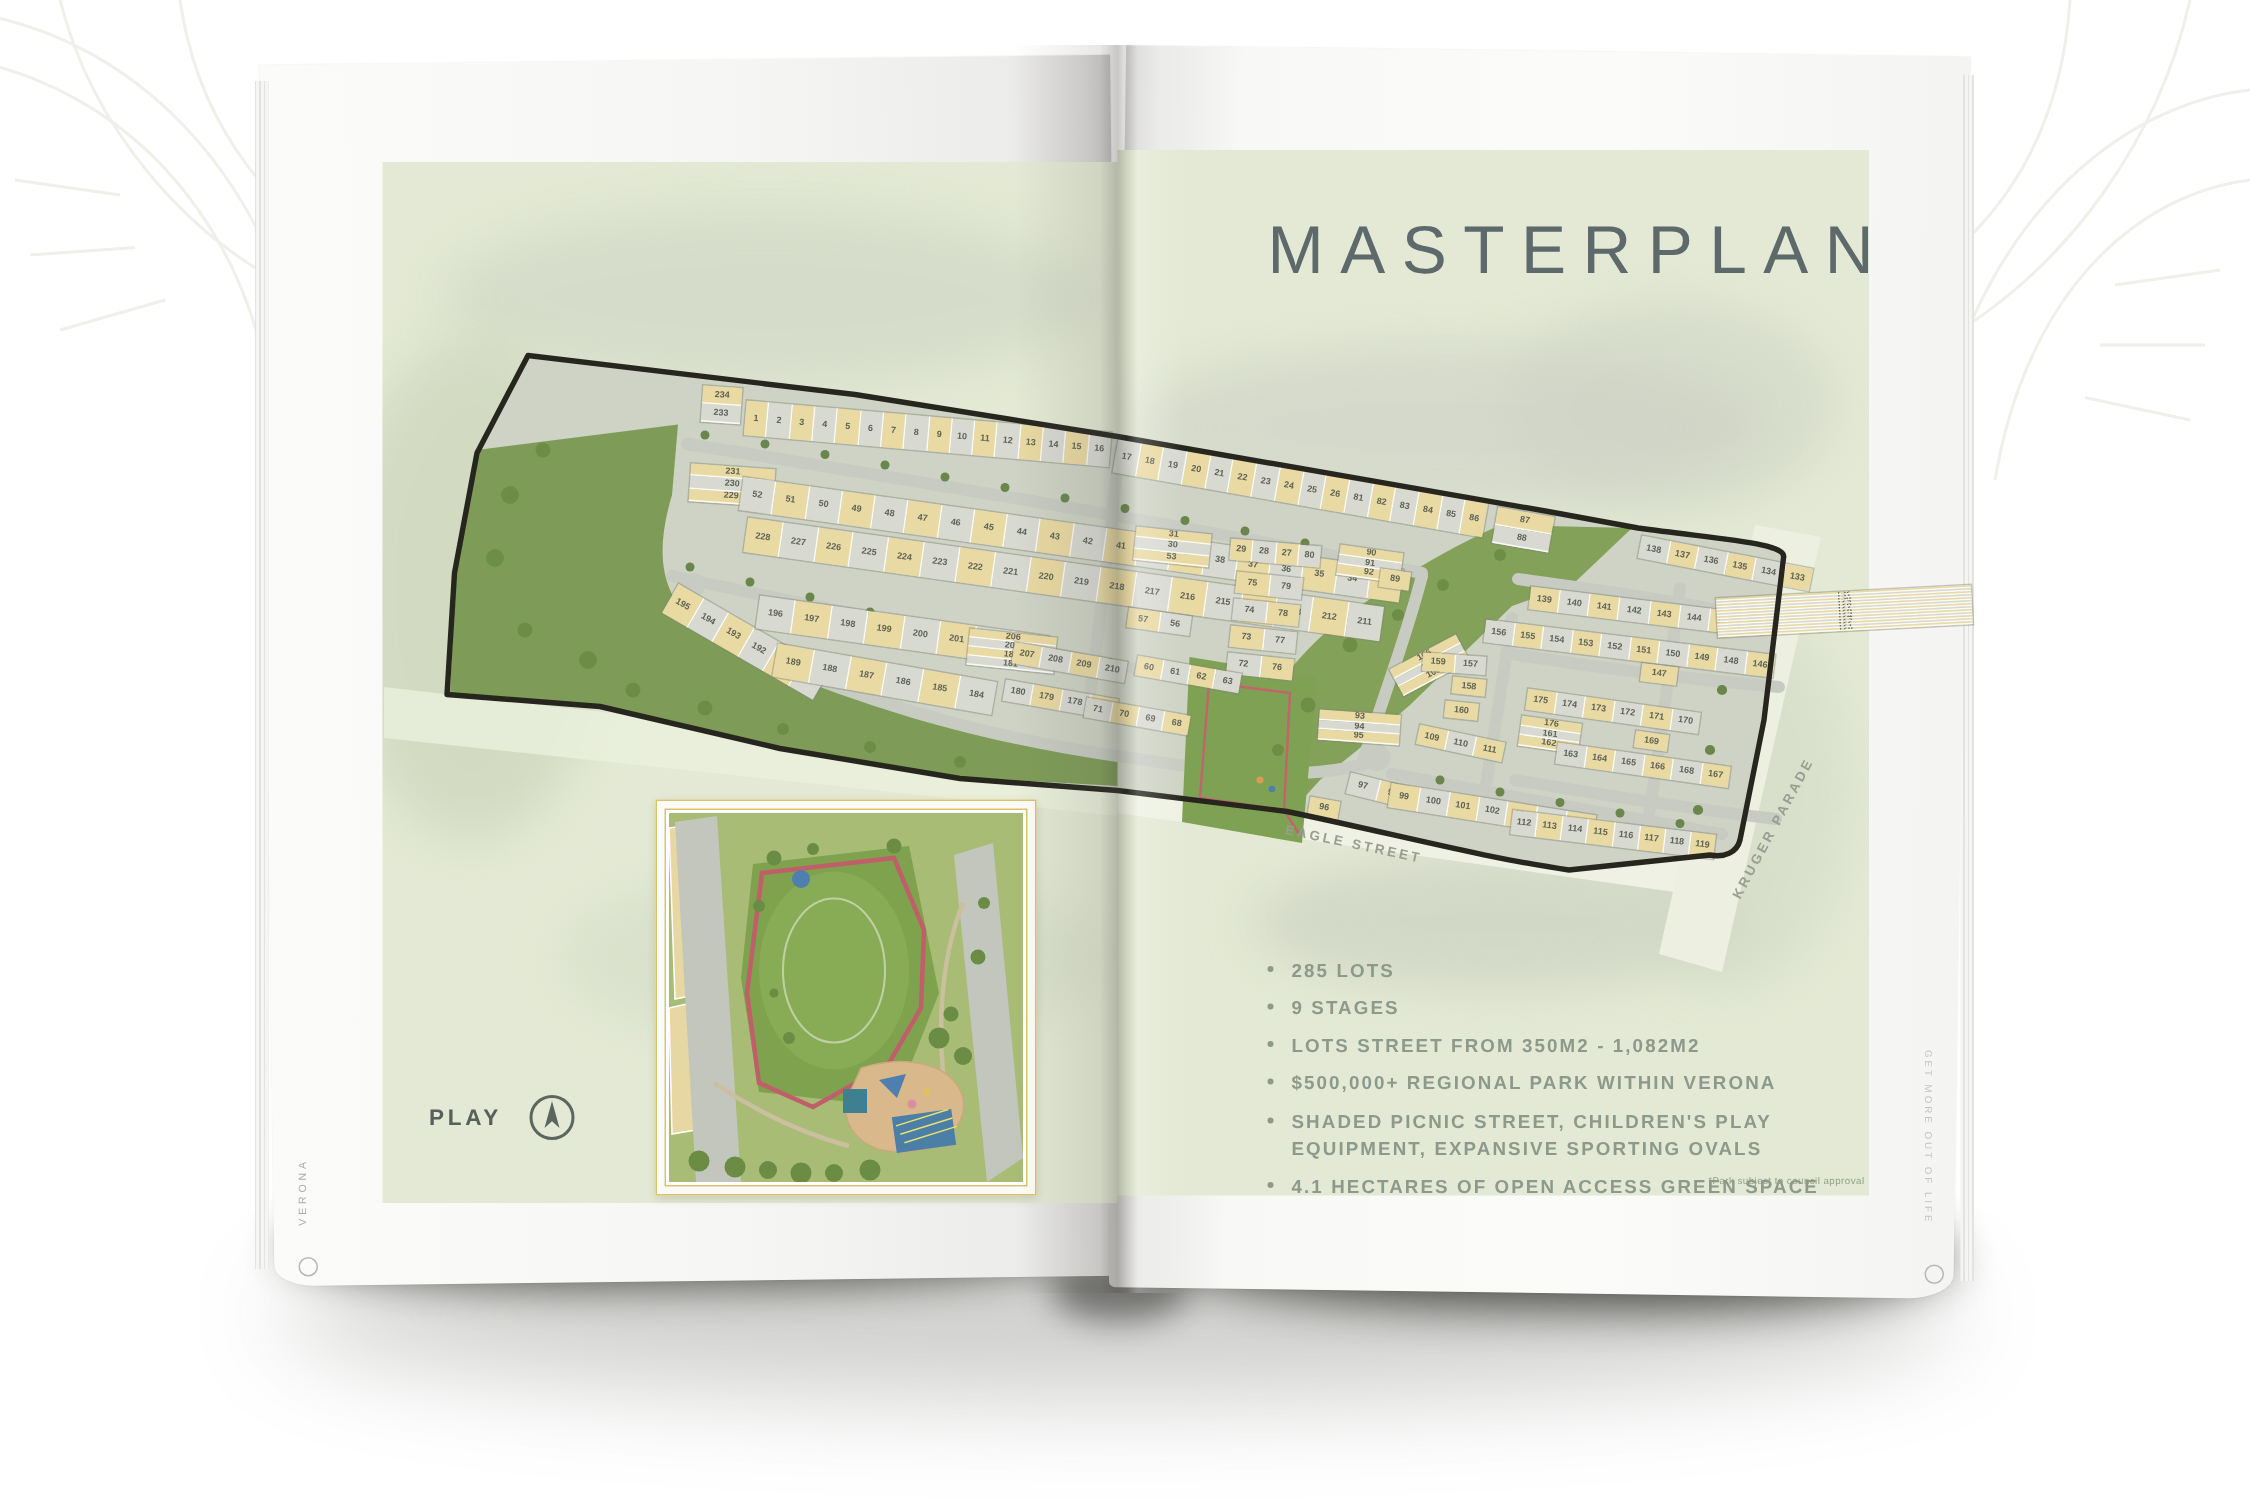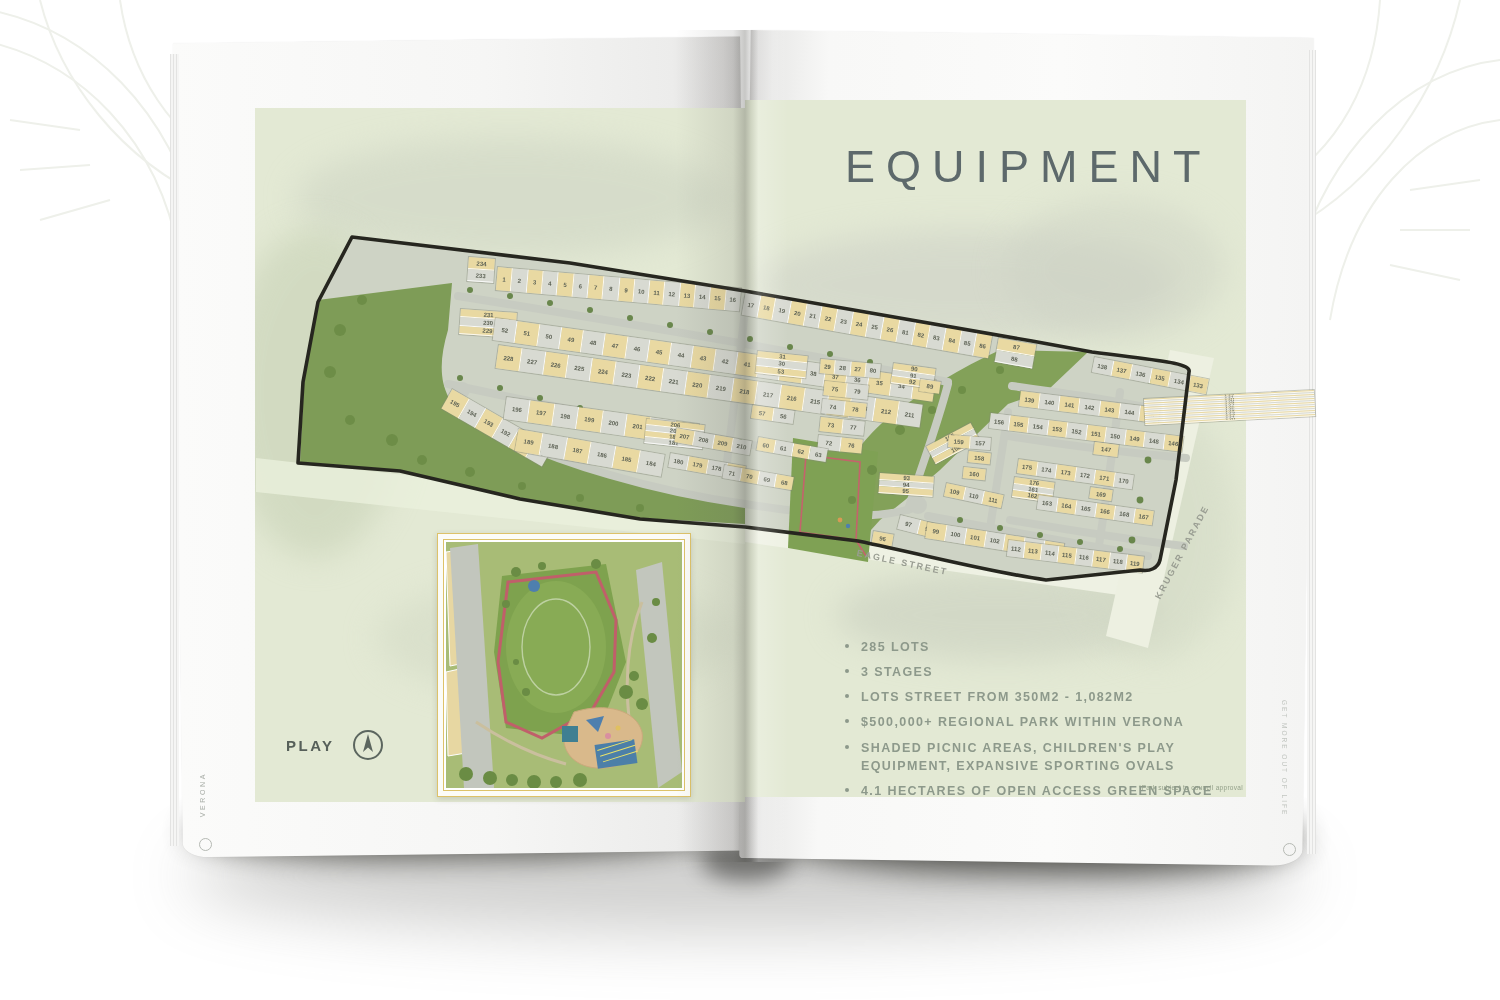--- a/index.html
+++ b/index.html
@@ -565,43 +565,43 @@
 
 <div class="abs north-wrap">
   <span class="north-label">PLAY</span>
   <svg width="38" height="38" viewBox="0 0 38 38">
     <circle cx="19" cy="19" r="14" fill="none" stroke="#5c665f" stroke-width="2"></circle>
     <path d="M19,8 L24,26 L19,21.5 L14,26 Z" fill="#5c665f"></path>
   </svg>
 </div>
 
 <div class="abs title-block">
-  <div class="title-main">EQUIPMENT</div>
+  <div class="title-main">MASTERPLAN</div>
 </div>
 
 <ul class="abs features">
   <li>
       <span class="dot"></span>
       <span>285 LOTS</span>
     </li>
   <li>
       <span class="dot"></span>
-      <span>3 STAGES</span>
+      <span>9 STAGES</span>
     </li>
   <li>
       <span class="dot"></span>
       <span>LOTS STREET FROM 350M2 - 1,082M2</span>
     </li>
   <li>
       <span class="dot"></span>
       <span>$500,000+ REGIONAL PARK WITHIN VERONA</span>
     </li>
   <li style="max-width:360px;">
       <span class="dot"></span>
-      <span>SHADED PICNIC AREAS, CHILDREN'S PLAY EQUIPMENT, EXPANSIVE SPORTING OVALS</span>
+      <span>SHADED PICNIC STREET, CHILDREN'S PLAY EQUIPMENT, EXPANSIVE SPORTING OVALS</span>
     </li>
   <li>
       <span class="dot"></span>
       <span>4.1 HECTARES OF OPEN ACCESS GREEN SPACE</span>
     </li>
 </ul>
 
 <div class="abs disclaimer">*Park subject to council approval</div>
 
 <div class="abs spine spine-left">VERONA</div>

